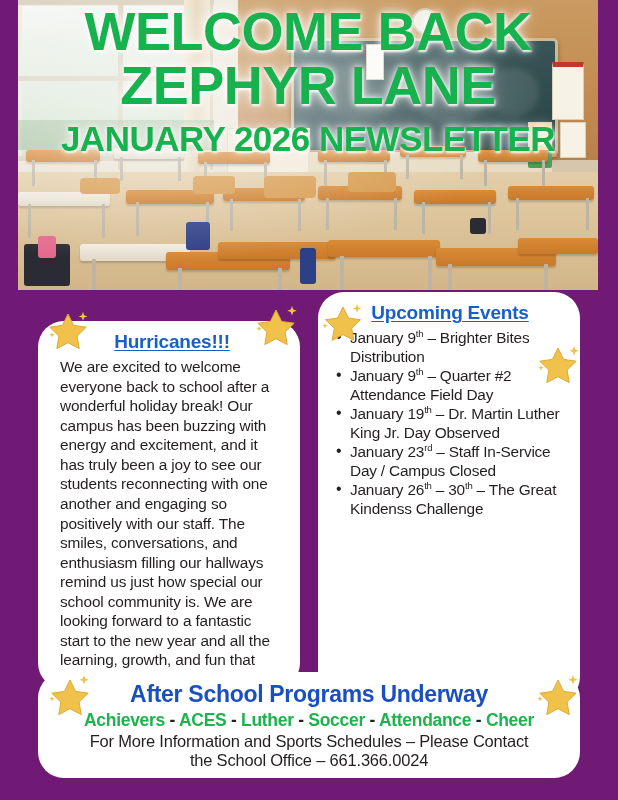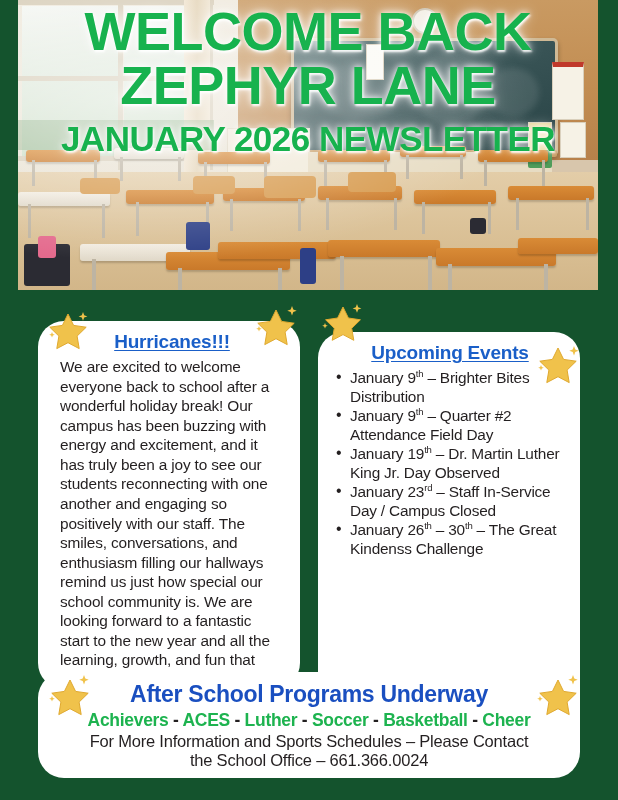--- a/index.html
+++ b/index.html
@@ -11,21 +11,21 @@
     width: 618px;
     height: 800px;
     overflow: hidden;
     font-family: "Liberation Sans", sans-serif;
   }
 
   #page {
     position: relative;
     width: 618px;
     height: 800px;
-    background: #14532d;
+    background: #701a75;
     overflow: hidden;
   }
 
   
   .hero {
     position: absolute;
     left: 18px;
     top: 0px;
     width: 580px;
     height: 290px;
@@ -211,21 +211,20 @@
     height: 368px;
     padding: 8px 16px 10px 22px;
     margin-top: 29px;
   }
   #card-right {
     left: 318px;
     top: 292px;
     width: 262px;
     height: 411px;
     padding: 8px 10px 8px 12px;
-    margin-top: 40px;
   }
   #card-bottom {
     left: 38px;
     top: 672px;
     width: 542px;
     height: 106px;
     padding: 6px 20px;
     text-align: center;
   }
 
@@ -433,21 +432,21 @@
         <li>January 9<sup>th</sup> – Brighter Bites Distribution</li>
         <li>January 9<sup>th</sup> – Quarter #2 Attendance Field Day</li>
         <li>January 19<sup>th</sup> – Dr. Martin Luther King Jr. Day Observed</li>
         <li>January 23<sup>rd</sup> – Staff In-Service Day / Campus Closed</li>
         <li>January 26<sup>th</sup> – 30<sup>th</sup> – The Great Kindenss Challenge</li>
       </ul>
   </div>
 
   <div class="card" id="card-bottom">
     <div class="bottom-title">After School Programs Underway</div>
-    <div class="bottom-programs" id="programs-line"><span class="pg">Achievers</span><span> - </span><span class="pg">ACES</span><span> - </span><span class="pg">Luther</span><span> - </span><span class="pg">Soccer</span><span> - </span><span class="pg">Basketball</span><span> - </span><span class="pg">Cheer</span></div>
+    <div class="bottom-programs" id="programs-line"><span class="pg">Achievers</span><span> - </span><span class="pg">ACES</span><span> - </span><span class="pg">Luther</span><span> - </span><span class="pg">Soccer</span><span> - </span><span class="pg">Attendance</span><span> - </span><span class="pg">Cheer</span></div>
     <div class="bottom-contact">For More Information and Sports Schedules – Please Contact</div>
     <div class="bottom-contact">the School Office – 661.366.0024</div>
   </div>
 
   <div class="star-deco" style="left:44px;top:306px;width:48px;height:48px;">
     <svg width="48" height="48" viewBox="0 0 48 48">
       <polygon points="24,8 29.6,19.4 42.2,21.2 33.1,30.1 35.2,42.6 24,36.7 12.8,42.6 14.9,30.1 5.8,21.2 18.4,19.4" fill="#F0C24B" stroke="#E0A92F" stroke-width="1"></polygon>
       <polygon points="39,6 40.2,9.2 43.4,10.4 40.2,11.6 39,14.8 37.8,11.6 34.6,10.4 37.8,9.2" fill="#F0C24B"></polygon>
       <polygon points="8,26 8.8,28 10.8,28.8 8.8,29.6 8,31.6 7.2,29.6 5.2,28.8 7.2,28" fill="#F0C24B"></polygon>
     </svg>

